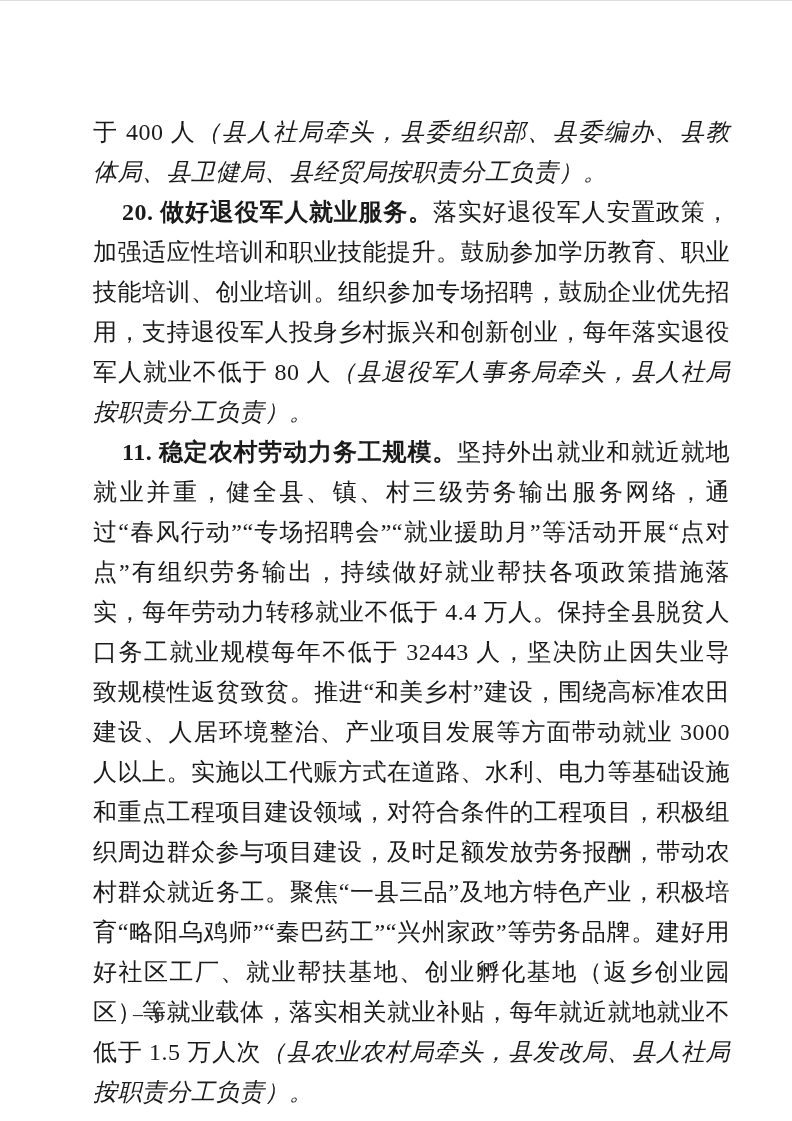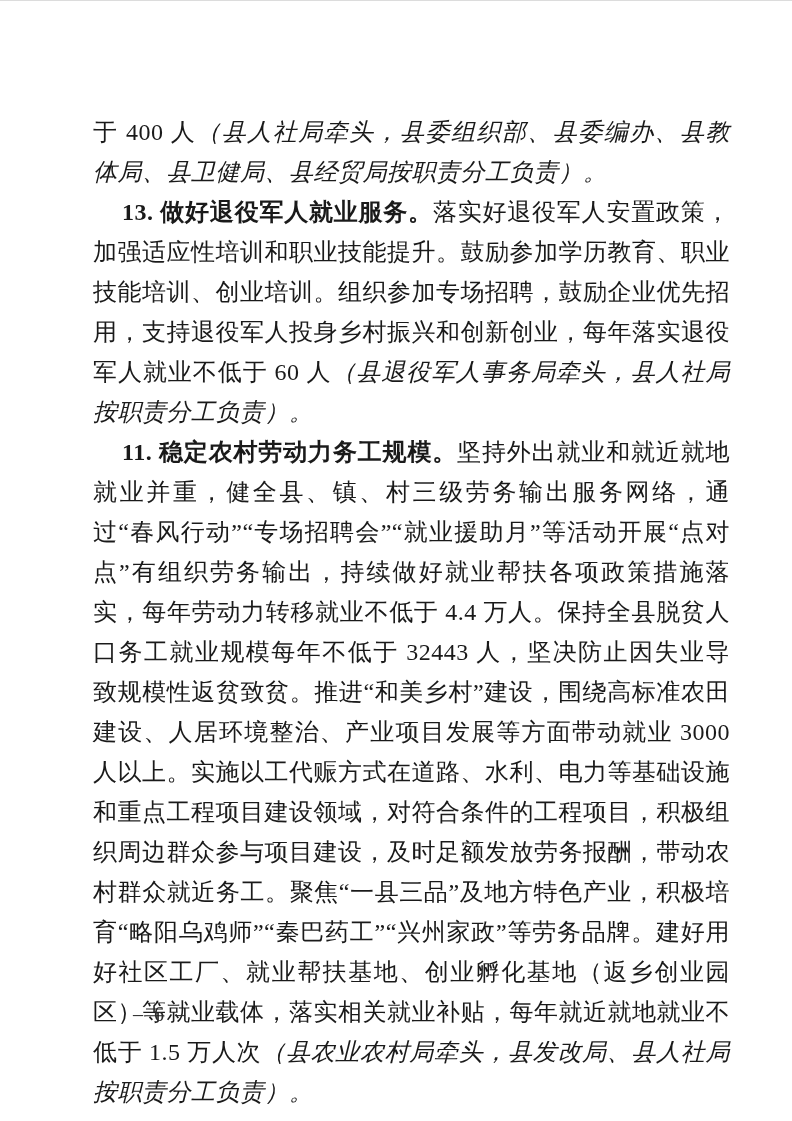--- a/index.html
+++ b/index.html
@@ -60,20 +60,20 @@
 </head>
 <body>
 
 <div class="page">
   <div class="top-edge"></div>
 
   <div class="content">
 
     <p class="para"><span>于 400 人</span><span class="seg-kaiti">（县人社局牵头，县委组织部、县委编办、县教体局、县卫健局、县经贸局按职责分工负责）。</span></p>
 
-    <p class="para indent"><span class="seg-bold">13. 做好退役军人就业服务。</span><span>落实好退役军人安置政策，加强适应性培训和职业技能提升。鼓励参加学历教育、职业技能培训、创业培训。组织参加专场招聘，鼓励企业优先招用，支持退役军人投身乡村振兴和创新创业，每年落实退役军人就业不低于 60 人</span><span class="seg-kaiti">（县退役军人事务局牵头，县人社局按职责分工负责）。</span></p>
+    <p class="para indent"><span class="seg-bold">20. 做好退役军人就业服务。</span><span>落实好退役军人安置政策，加强适应性培训和职业技能提升。鼓励参加学历教育、职业技能培训、创业培训。组织参加专场招聘，鼓励企业优先招用，支持退役军人投身乡村振兴和创新创业，每年落实退役军人就业不低于 80 人</span><span class="seg-kaiti">（县退役军人事务局牵头，县人社局按职责分工负责）。</span></p>
 
     <p class="para indent"><span class="seg-bold">11. 稳定农村劳动力务工规模。</span><span>坚持外出就业和就近就地就业并重，健全县、镇、村三级劳务输出服务网络，通过“春风行动”“专场招聘会”“就业援助月”等活动开展“点对点”有组织劳务输出，持续做好就业帮扶各项政策措施落实，每年劳动力转移就业不低于 4.4 万人。保持全县脱贫人口务工就业规模每年不低于 32443 人，坚决防止因失业导致规模性返贫致贫。推进“和美乡村”建设，围绕高标准农田建设、人居环境整治、产业项目发展等方面带动就业 3000 人以上。实施以工代赈方式在道路、水利、电力等基础设施和重点工程项目建设领域，对符合条件的工程项目，积极组织周边群众参与项目建设，及时足额发放劳务报酬，带动农村群众就近务工。聚焦“一县三品”及地方特色产业，积极培育“略阳乌鸡师”“秦巴药工”“兴州家政”等劳务品牌。建好用好社区工厂、就业帮扶基地、创业孵化基地（返乡创业园区）等就业载体，落实相关就业补贴，每年就近就地就业不低于 1.5 万人次</span><span class="seg-kaiti">（县农业农村局牵头，县发改局、县人社局按职责分工负责）。</span></p>
 
   </div>
 
   <div class="page-number">– 6 –</div>
 </div>
 
 </body></html>

